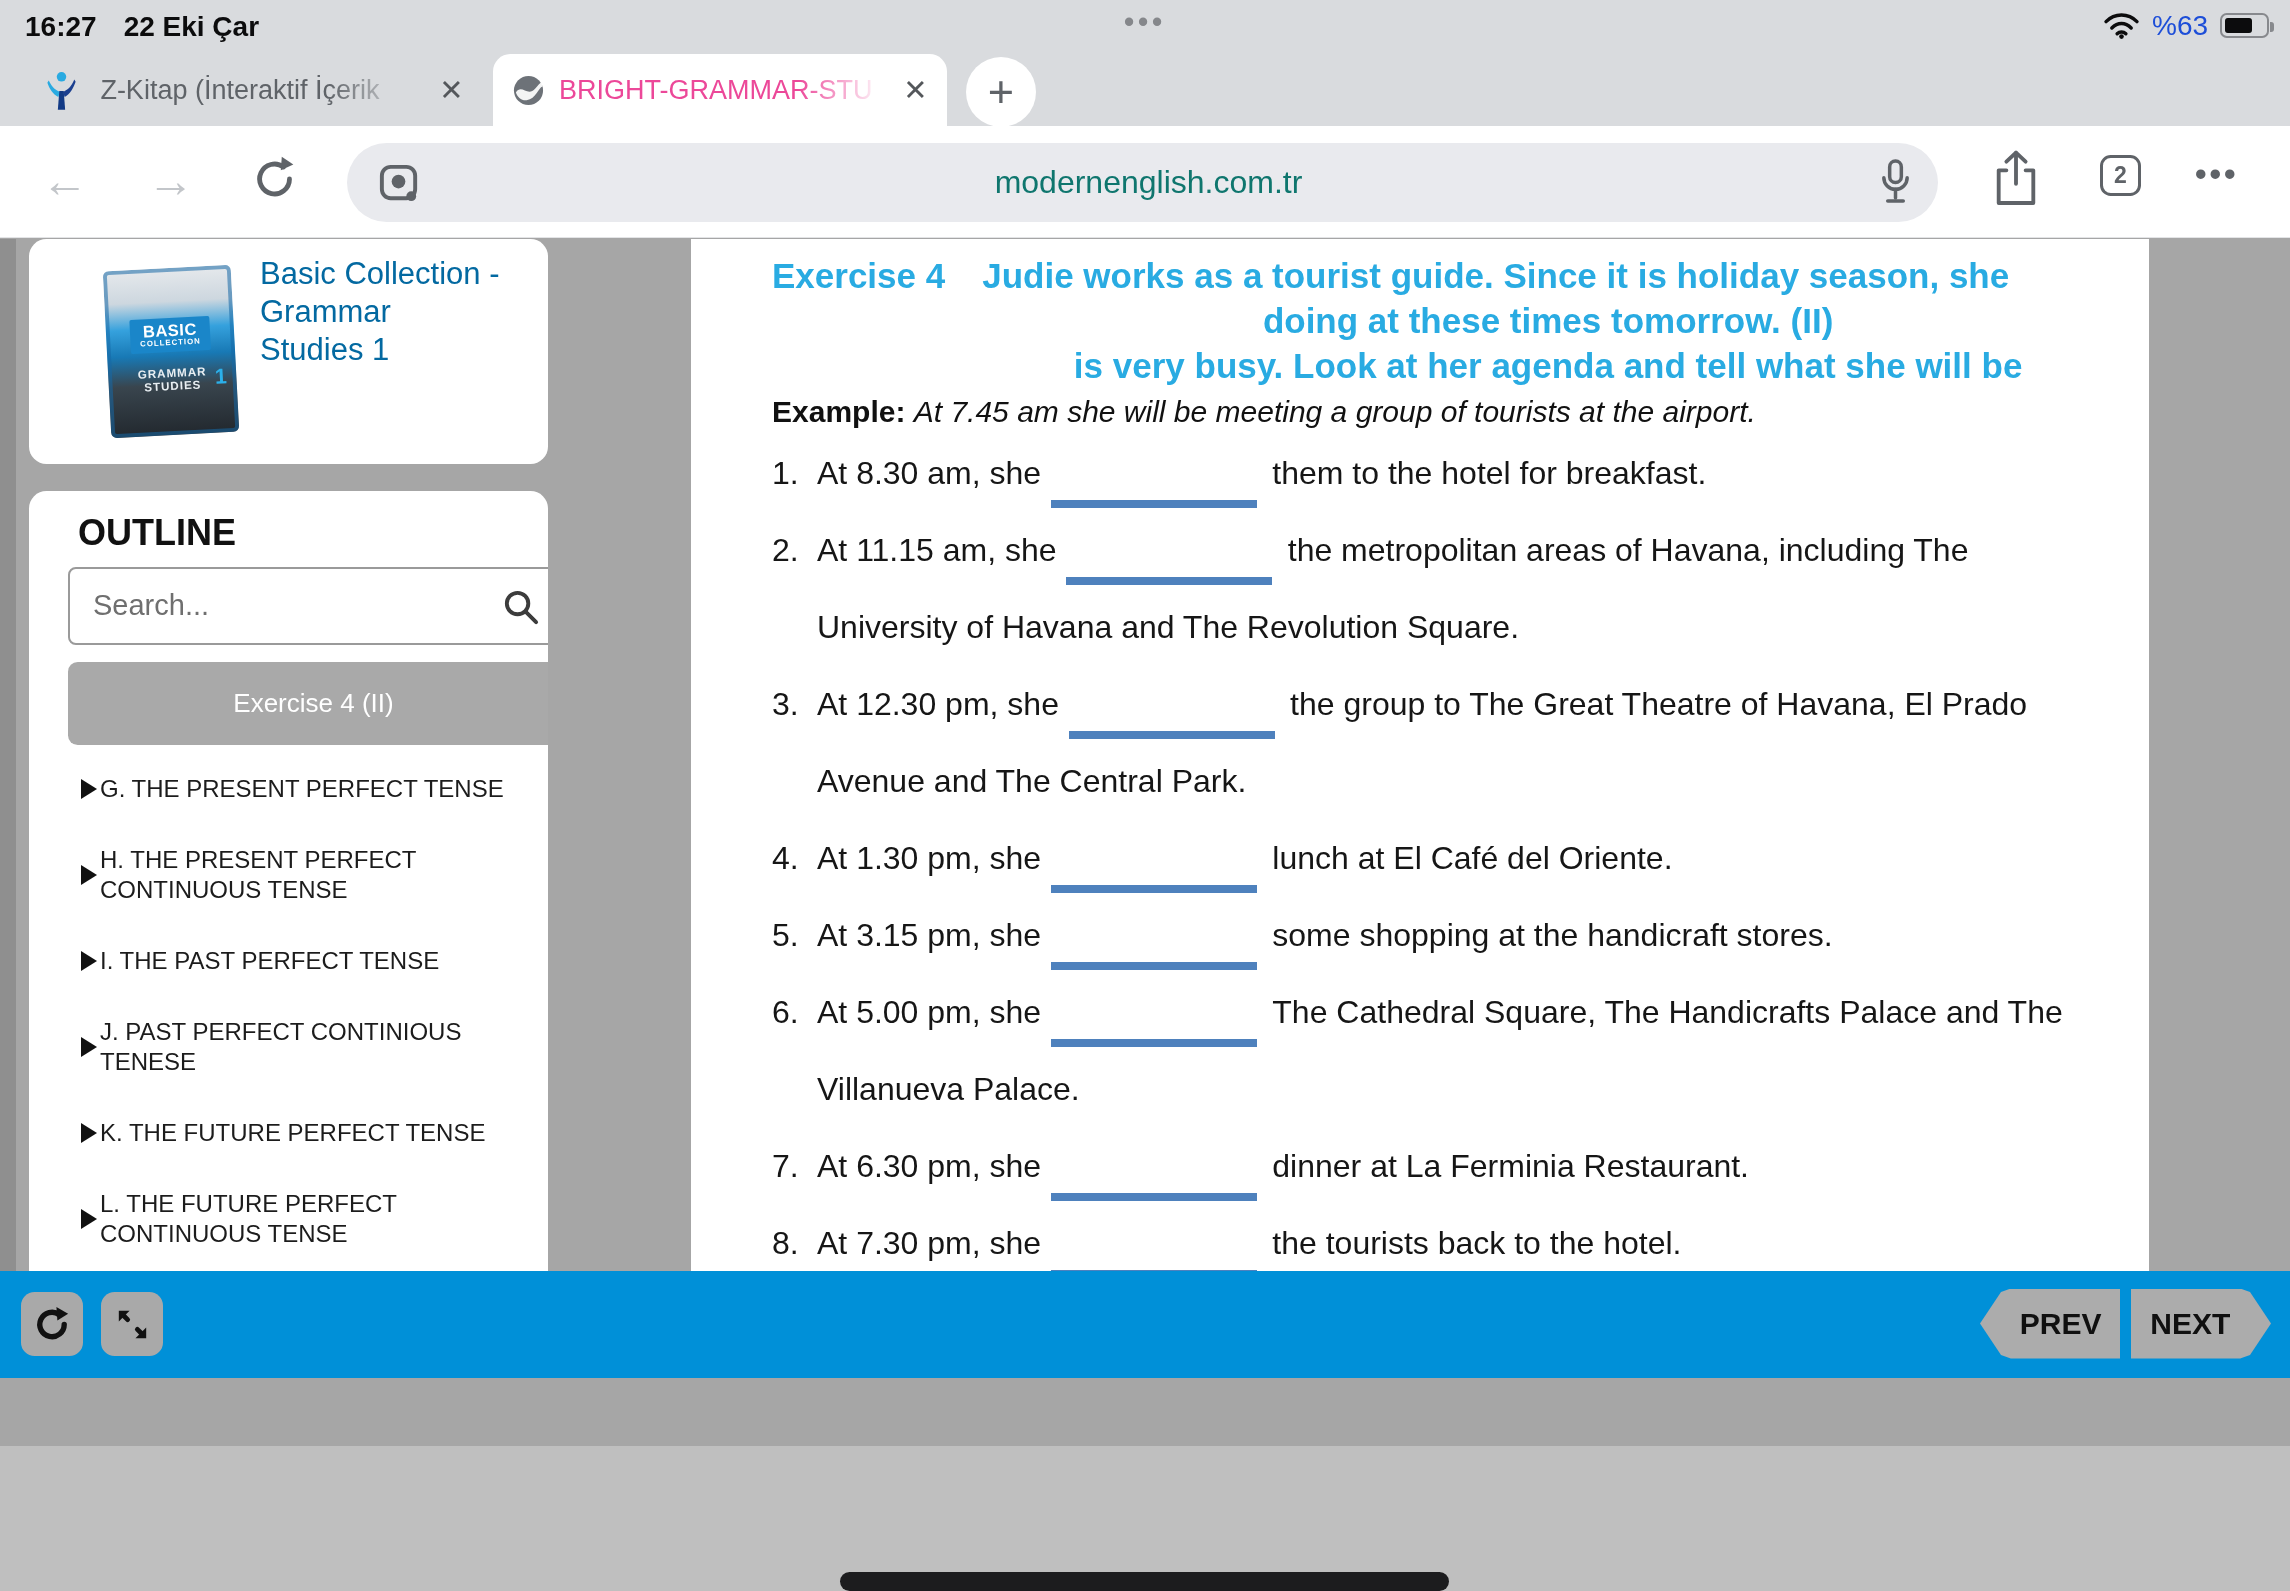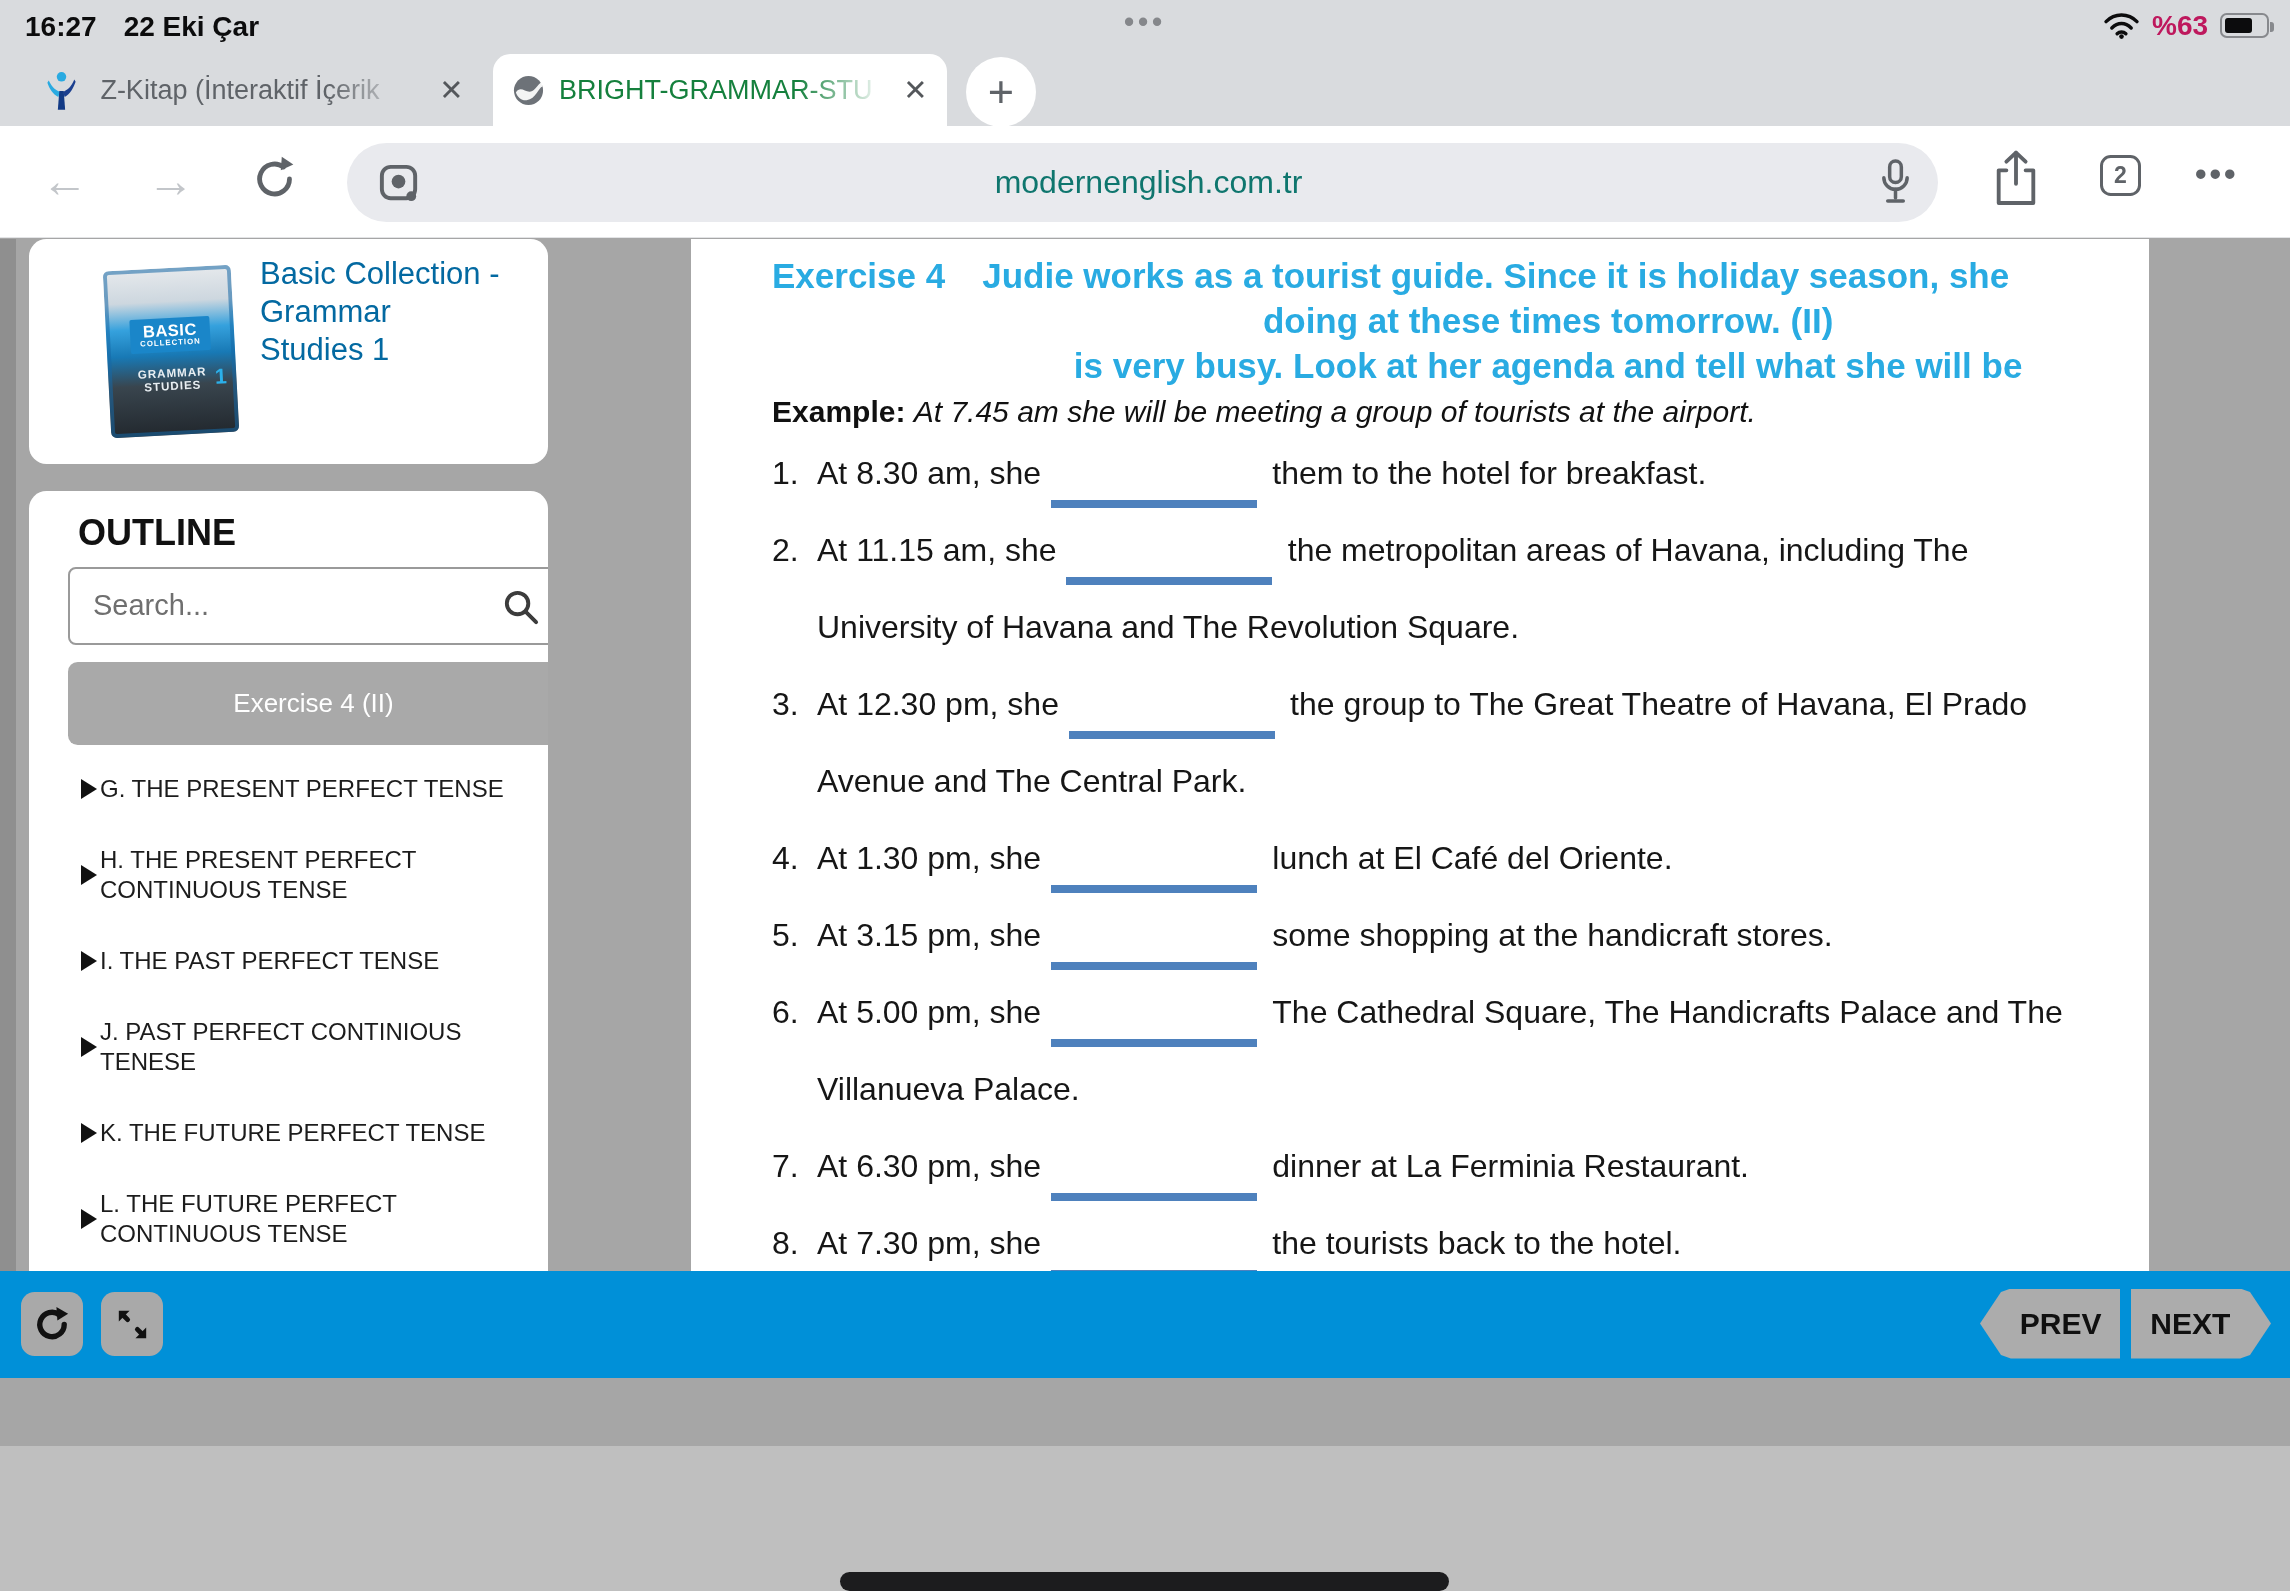--- a/index.html
+++ b/index.html
@@ -7,34 +7,34 @@
   .app {
     position:relative; width:2290px; height:1591px; overflow:hidden;
     background:var(--page_bg,#a6a6a6);
     font-family:"Liberation Sans", sans-serif; color:#1a1a1a;
   }
   
   .status { position:absolute; top:0; left:0; right:0; height:54px; background:#d9dbde; }
   .status-left { position:absolute; left:25px; top:10.7px; font-size:28px; font-weight:700; color:#0c0c0d; display:flex; gap:27px; }
   .mt-dots { position:absolute; left:0; right:0; top:5.8px; text-align:center; color:#85878b; font-size:29px; letter-spacing:3.9px; font-weight:700; }
   .status-right { position:absolute; right:21.3px; top:9.7px; display:flex; align-items:center; gap:11.6px; }
-  .batt-pct { font-size:28px; font-weight:700; color:#be185d; }
+  .batt-pct { font-size:28px; font-weight:400; color:#1d4ed8; }
   .battery { position:relative; width:49px; height:25px; border:2.4px solid #87898d; border-radius:6.8px; }
   .battery .fill { position:absolute; left:2.9px; top:2.9px; bottom:2.9px; width:60%; background:#0c0c0d; border-radius:2.9px; }
   .battery .tip { position:absolute; right:-6.8px; top:6.8px; width:3.9px; height:9.7px; background:#87898d; border-radius:0 2.9px 2.9px 0; }
   
   .tabstrip { position:absolute; top:54px; left:0; right:0; height:72px; background:#d9dbde; }
   .tab { position:absolute; top:0; height:72px; display:flex; align-items:center; padding:0 19.4px; gap:13.6px; }
   .tab-inactive { left:27px; width:456px;gap:23px; }
   .tab-active { left:493px; width:454px; background:#fff; border-radius:17.5px 17.5px 0 0; }
   .tab-title { font-size:27px; white-space:nowrap; overflow:hidden; flex:1;
     -webkit-mask-image:linear-gradient(90deg,#000 72%,transparent 98%);
             mask-image:linear-gradient(90deg,#000 72%,transparent 98%); }
   .tab-inactive .tab-title { color:#5f6368; }
-  .tab-active .tab-title { color:#15803d; }
+  .tab-active .tab-title { color:#ec4899; }
   .tab-close { font-size:29px; color:#54575b; line-height:1; }
   .newtab { position:absolute; left:966px; top:2.9px; width:70px; height:70px; background:#fff; border-radius:50%;
     display:flex; align-items:center; justify-content:center; font-size:45px; color:#5f6368; font-weight:400; }
   
   .navrow { position:absolute; top:126px; left:0; right:0; height:112px; background:#fff; border-bottom:1px solid #e3e4e6; }
   .nav-arrow { position:absolute; top:27px; font-size:47px; color:#c3c6ca; font-weight:400; }
   .nav-back { left:41px; } .nav-forward { left:147px; }
   .nav-reload { position:absolute; left:250px; top:27px; }
   .pill { position:absolute; left:347px; top:16.5px; width:1591px; height:79px; background:#e9eaee; border-radius:40px; }
   .pill-lens { position:absolute; left:29px; top:16.5px; }

